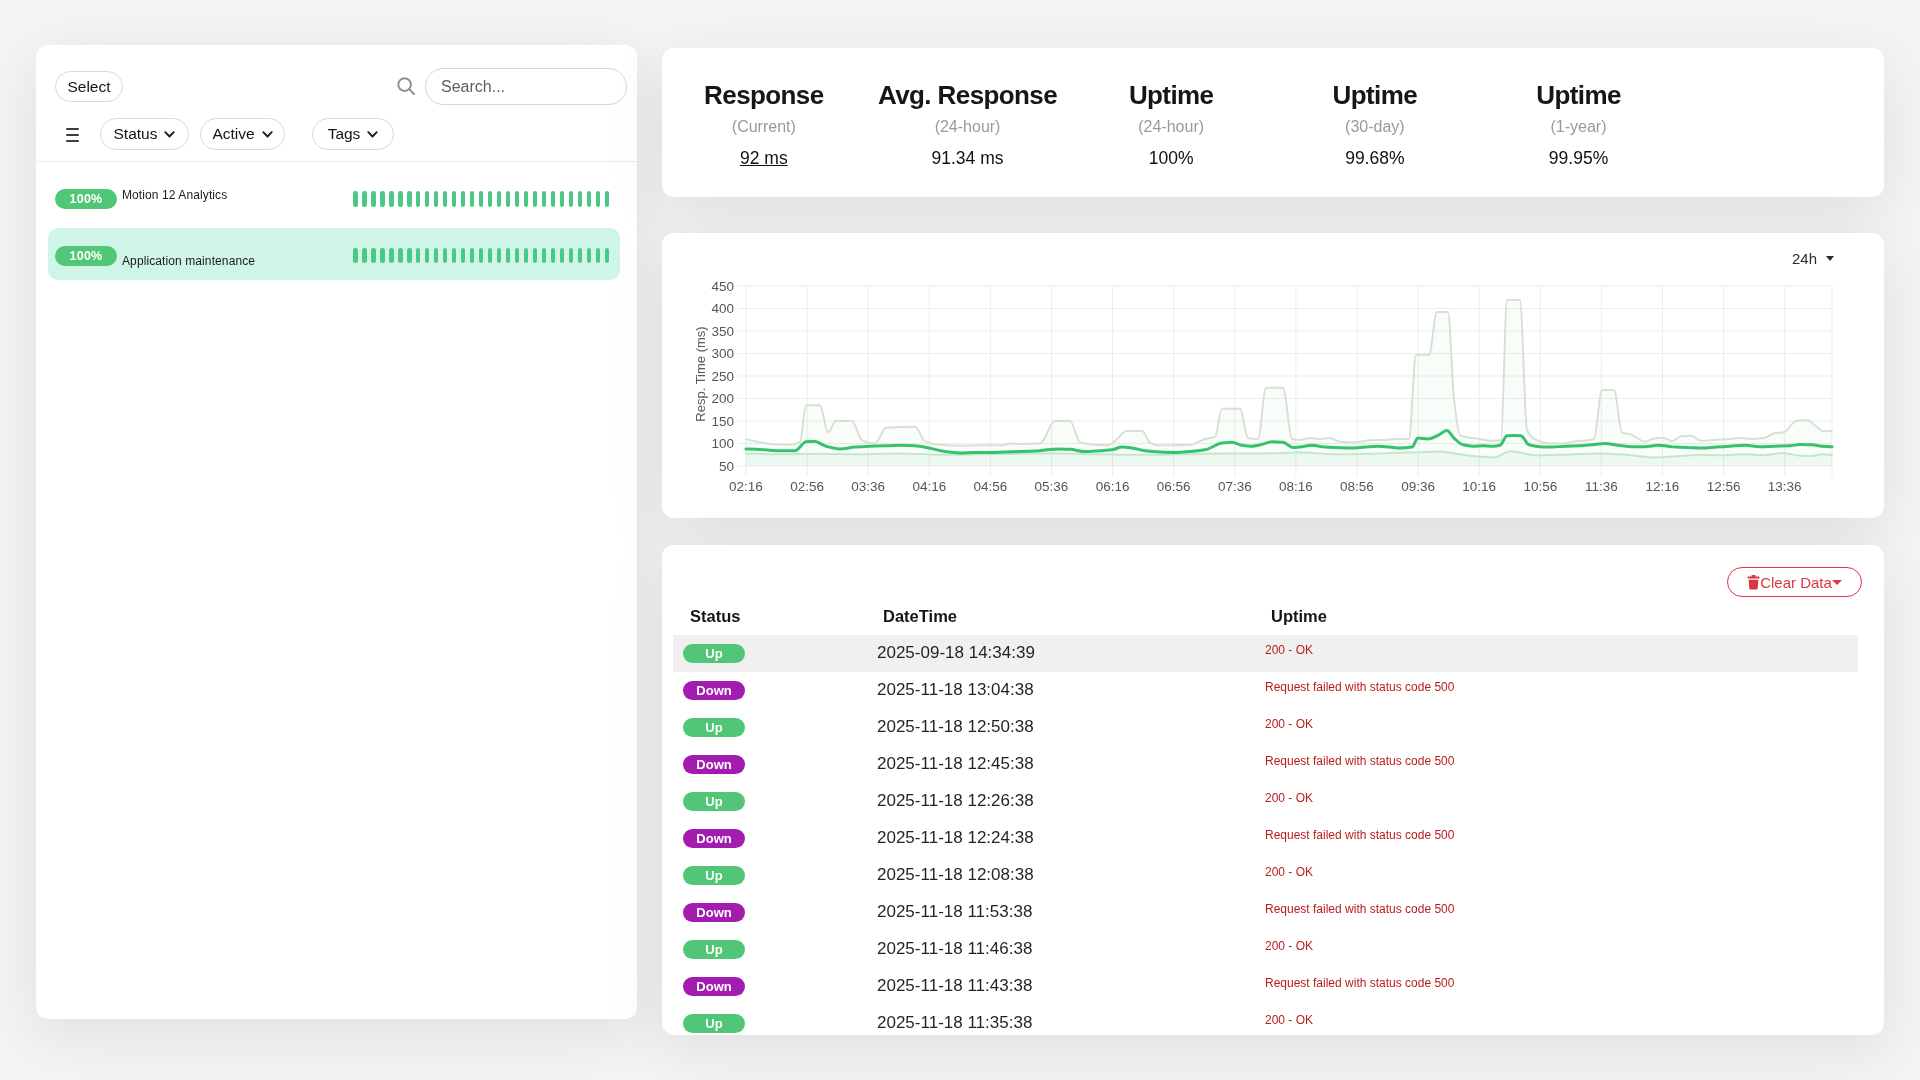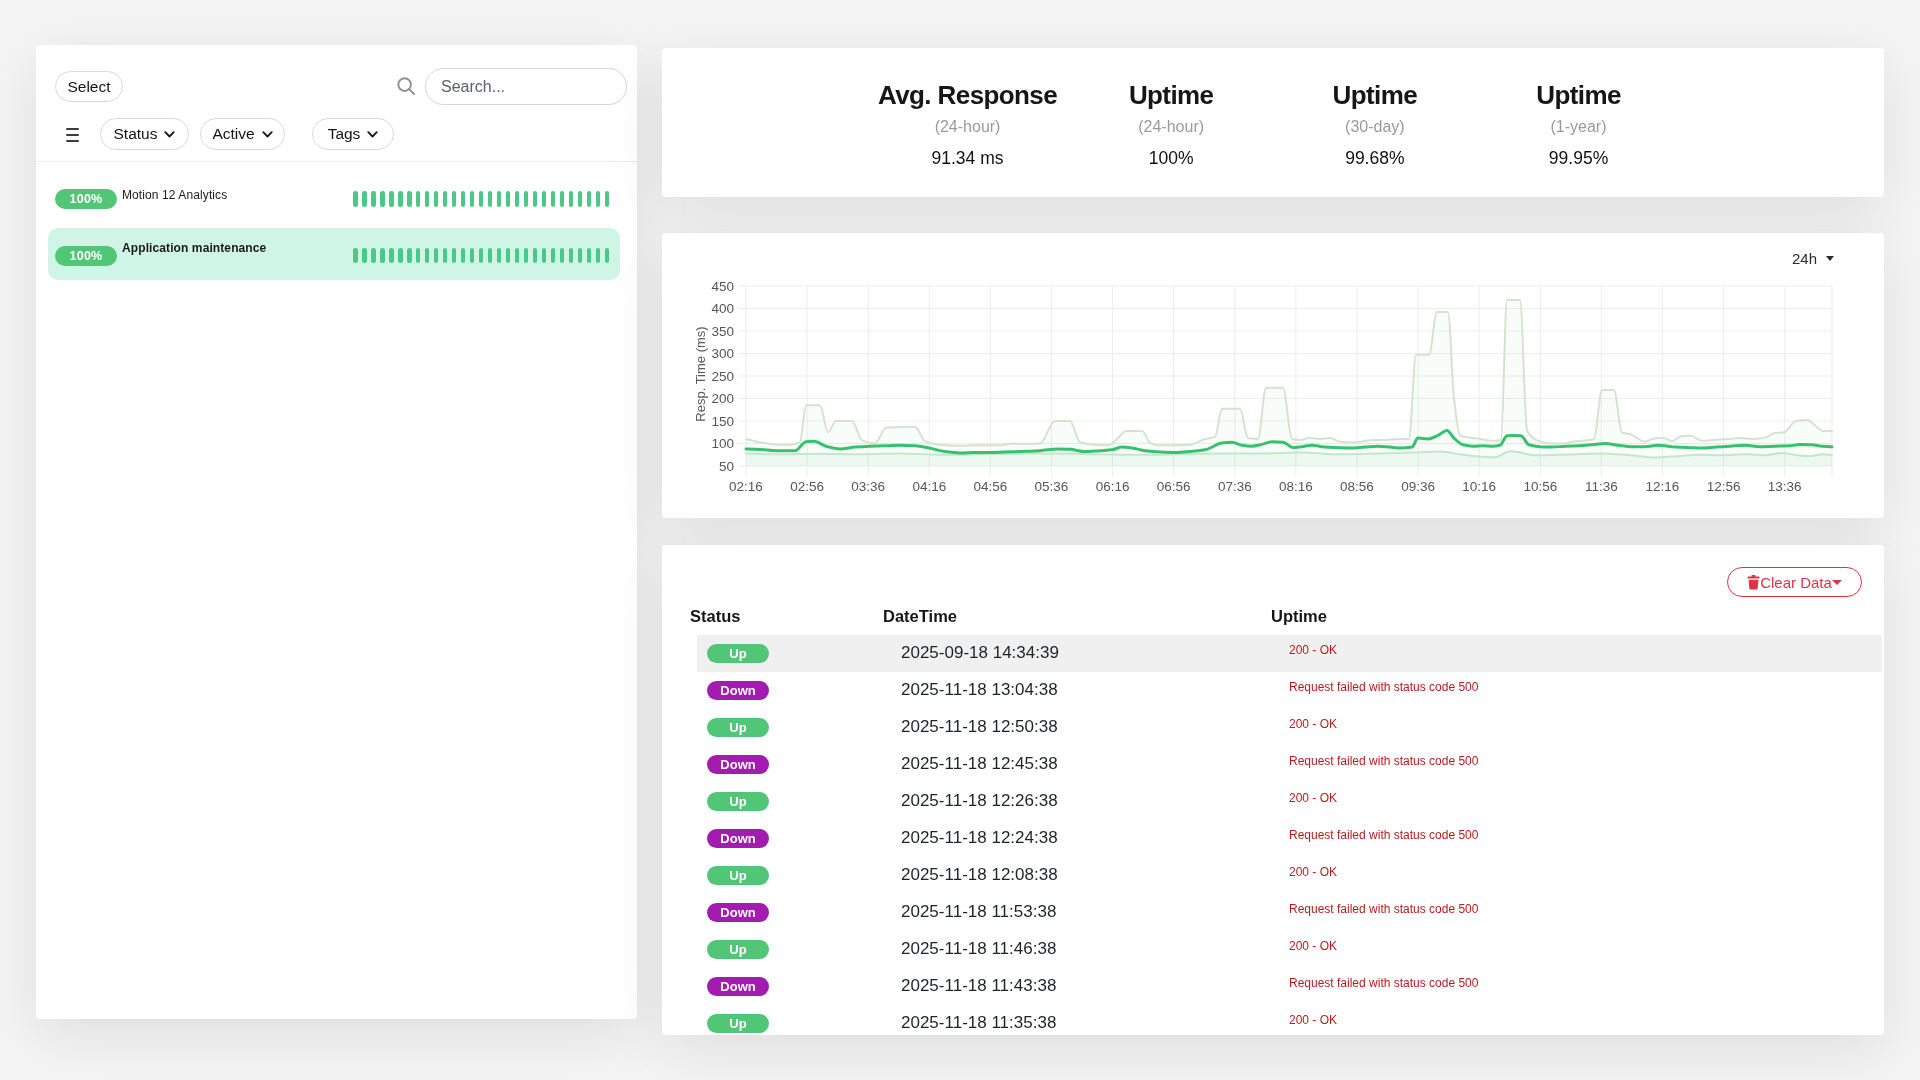--- a/index.html
+++ b/index.html
@@ -1,17 +1,17 @@
 <!DOCTYPE html>
 <html><head>
 <meta charset="utf-8">
 <style>
 * { margin:0; padding:0; box-sizing:border-box; }
 html,body { width:1920px; height:1080px; background:#f4f4f4; font-family:"Liberation Sans",sans-serif; overflow:hidden; }
-.panel { position:absolute; background:#fff; border-radius:4px; box-shadow:0 15px 60px rgba(0,0,0,0.09); }
+.panel { position:absolute; background:#fff; border-radius:12px; box-shadow:0 15px 60px rgba(0,0,0,0.09); }
 
 
 #sidebar { left:36px; top:45px; width:601px; height:974px; }
 .btn-select { position:absolute; left:19px; top:26px; width:68px; height:31px; border:1px solid #d9d9d9; border-radius:16px; font-size:15.5px; color:#141414; display:flex; align-items:center; justify-content:center; }
 .searchwrap { position:absolute; left:389px; top:23px; width:202px; height:37px; border:1px solid #d5d5d5; border-radius:19px; display:flex; align-items:center; padding-left:15px; font-size:16px; color:#5c6066; }
 .sicon { position:absolute; left:360px; top:31px; }
 .burger { position:absolute; left:30px; top:83px; width:13px; }
 .burger i { display:block; height:2.2px; background:#3c3c3c; border-radius:1px; margin-bottom:3.6px; }
 .pill { position:absolute; top:73px; height:32px; border:1px solid #d9d9d9; border-radius:16px; display:flex; align-items:center; justify-content:center; gap:7px; font-size:15.5px; color:#141414; }
 .sep { position:absolute; left:0; top:116px; width:100%; height:1px; background:#ececec; }
@@ -32,21 +32,21 @@
 
 #chartp { left:662px; top:233px; width:1222px; height:285px; }
 .range { position:absolute; right:50px; top:17px; font-size:15px; color:#2c2c2c; display:flex; align-items:center; gap:9px; }
 .caret { width:0; height:0; border-left:4.5px solid transparent; border-right:4.5px solid transparent; border-top:5px solid #2c2c2c; }
 
 
 #tablep { left:662px; top:545px; width:1222px; height:490px; overflow:hidden; }
 .btn-clear { position:absolute; left:1065px; top:22px; width:135px; height:30px; border:1px solid #dc3545; border-radius:15px; color:#dc3545; font-size:15px; display:flex; align-items:center; justify-content:center; gap:0; }
 .btn-clear .caret { border-top-color:#dc3545; border-left-width:5px; border-right-width:5px; border-top-width:5.5px; }
 .th { position:absolute; top:62px; font-size:16.5px; font-weight:700; color:#161616; }
-.trow { position:absolute; left:35px; width:1185px; height:37px; }
+.trow { position:absolute; left:11px; width:1185px; height:37px; }
 .trow.hl { background:#f0f0f0; }
 .trow .badge { position:absolute; left:10px; top:9px; width:62px; height:19px; border-radius:9.5px; color:#fff; font-size:13px; font-weight:700; display:flex; align-items:center; justify-content:center; }
 .badge.up { background:#51c677; }
 .badge.down { background:#a21caf; }
 .trow .dt { position:absolute; left:204px; top:8px; font-size:17px; color:#1f2326; }
 .trow .msg { position:absolute; left:592px; top:8px; font-size:12px; color:#b91c1c; }
 </style>
 </head>
 <body>
 
@@ -102,21 +102,21 @@
         <i style="width:4.6px;height:16px"></i>
         <i style="width:4.6px;height:16px"></i>
         <i style="width:4.6px;height:16px"></i>
         <i style="width:4.6px;height:16px"></i>
         <i style="width:4.6px;height:16px"></i>
         <i style="width:4.6px;height:16px"></i>
       </div>
   </div>
   <div class="mrow" style="top:183px; background:#cff5e7;">
     <span class="badge100" style="top:18px;">100%</span>
-    <span class="mname" style="top:13px;font-weight:bold;">Application maintenance</span>
+    <span class="mname" style="top:26px;">Application maintenance</span>
     <div class="beats" style="gap:4.4px;top:20px;">
         <i style="width:4.6px;height:15px"></i>
         <i style="width:4.6px;height:15px"></i>
         <i style="width:4.6px;height:15px"></i>
         <i style="width:4.6px;height:15px"></i>
         <i style="width:4.6px;height:15px"></i>
         <i style="width:4.6px;height:15px"></i>
         <i style="width:4.6px;height:15px"></i>
         <i style="width:4.6px;height:15px"></i>
         <i style="width:4.6px;height:15px"></i>
@@ -138,20 +138,25 @@
         <i style="width:4.6px;height:15px"></i>
         <i style="width:4.6px;height:15px"></i>
         <i style="width:4.6px;height:15px"></i>
         <i style="width:4.6px;height:15px"></i>
         <i style="width:4.6px;height:15px"></i>
       </div>
   </div>
 </div>
 
 <div class="panel" id="stats">
+<div class="stat" style="left:0.0px">
+      <div class="sh">Response</div>
+      <div class="ss">(Current)</div>
+      <div class="sv" style="text-decoration:underline">92 ms</div>
+    </div>
 <div class="stat" style="left:203.7px">
       <div class="sh">Avg. Response</div>
       <div class="ss">(24-hour)</div>
       <div class="sv">91.34 ms</div>
     </div>
 <div class="stat" style="left:407.3px">
       <div class="sh">Uptime</div>
       <div class="ss">(24-hour)</div>
       <div class="sv">100%</div>
     </div>

